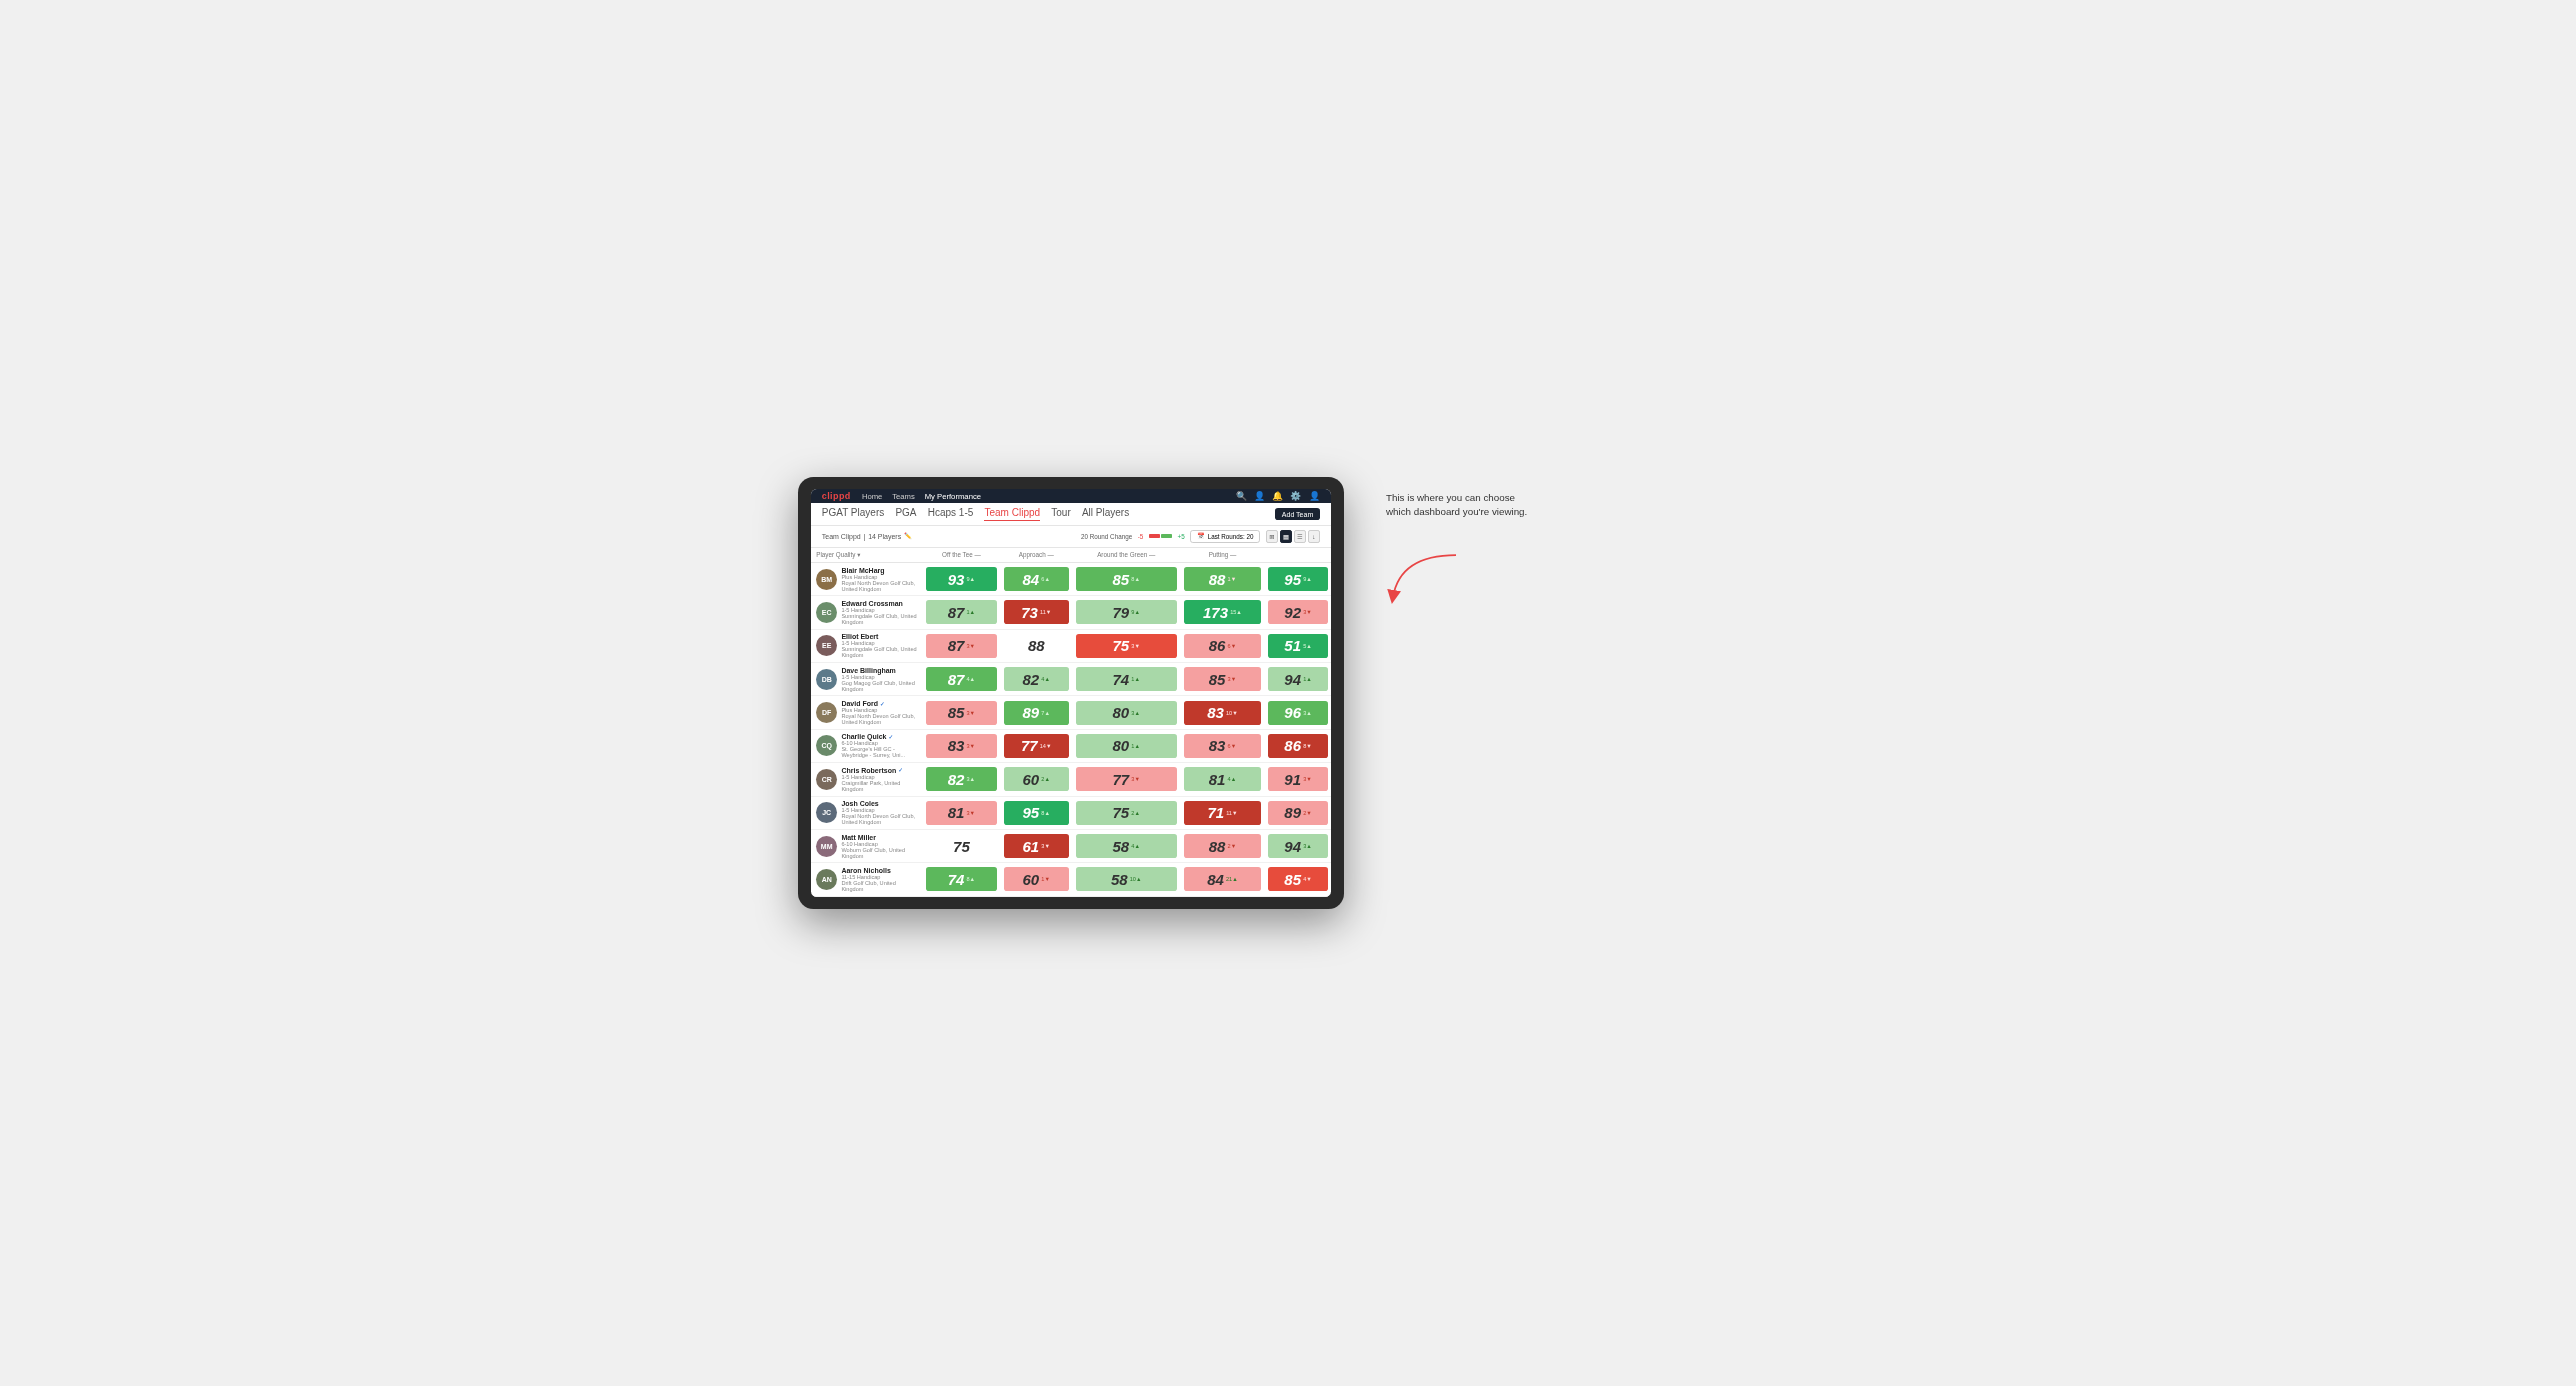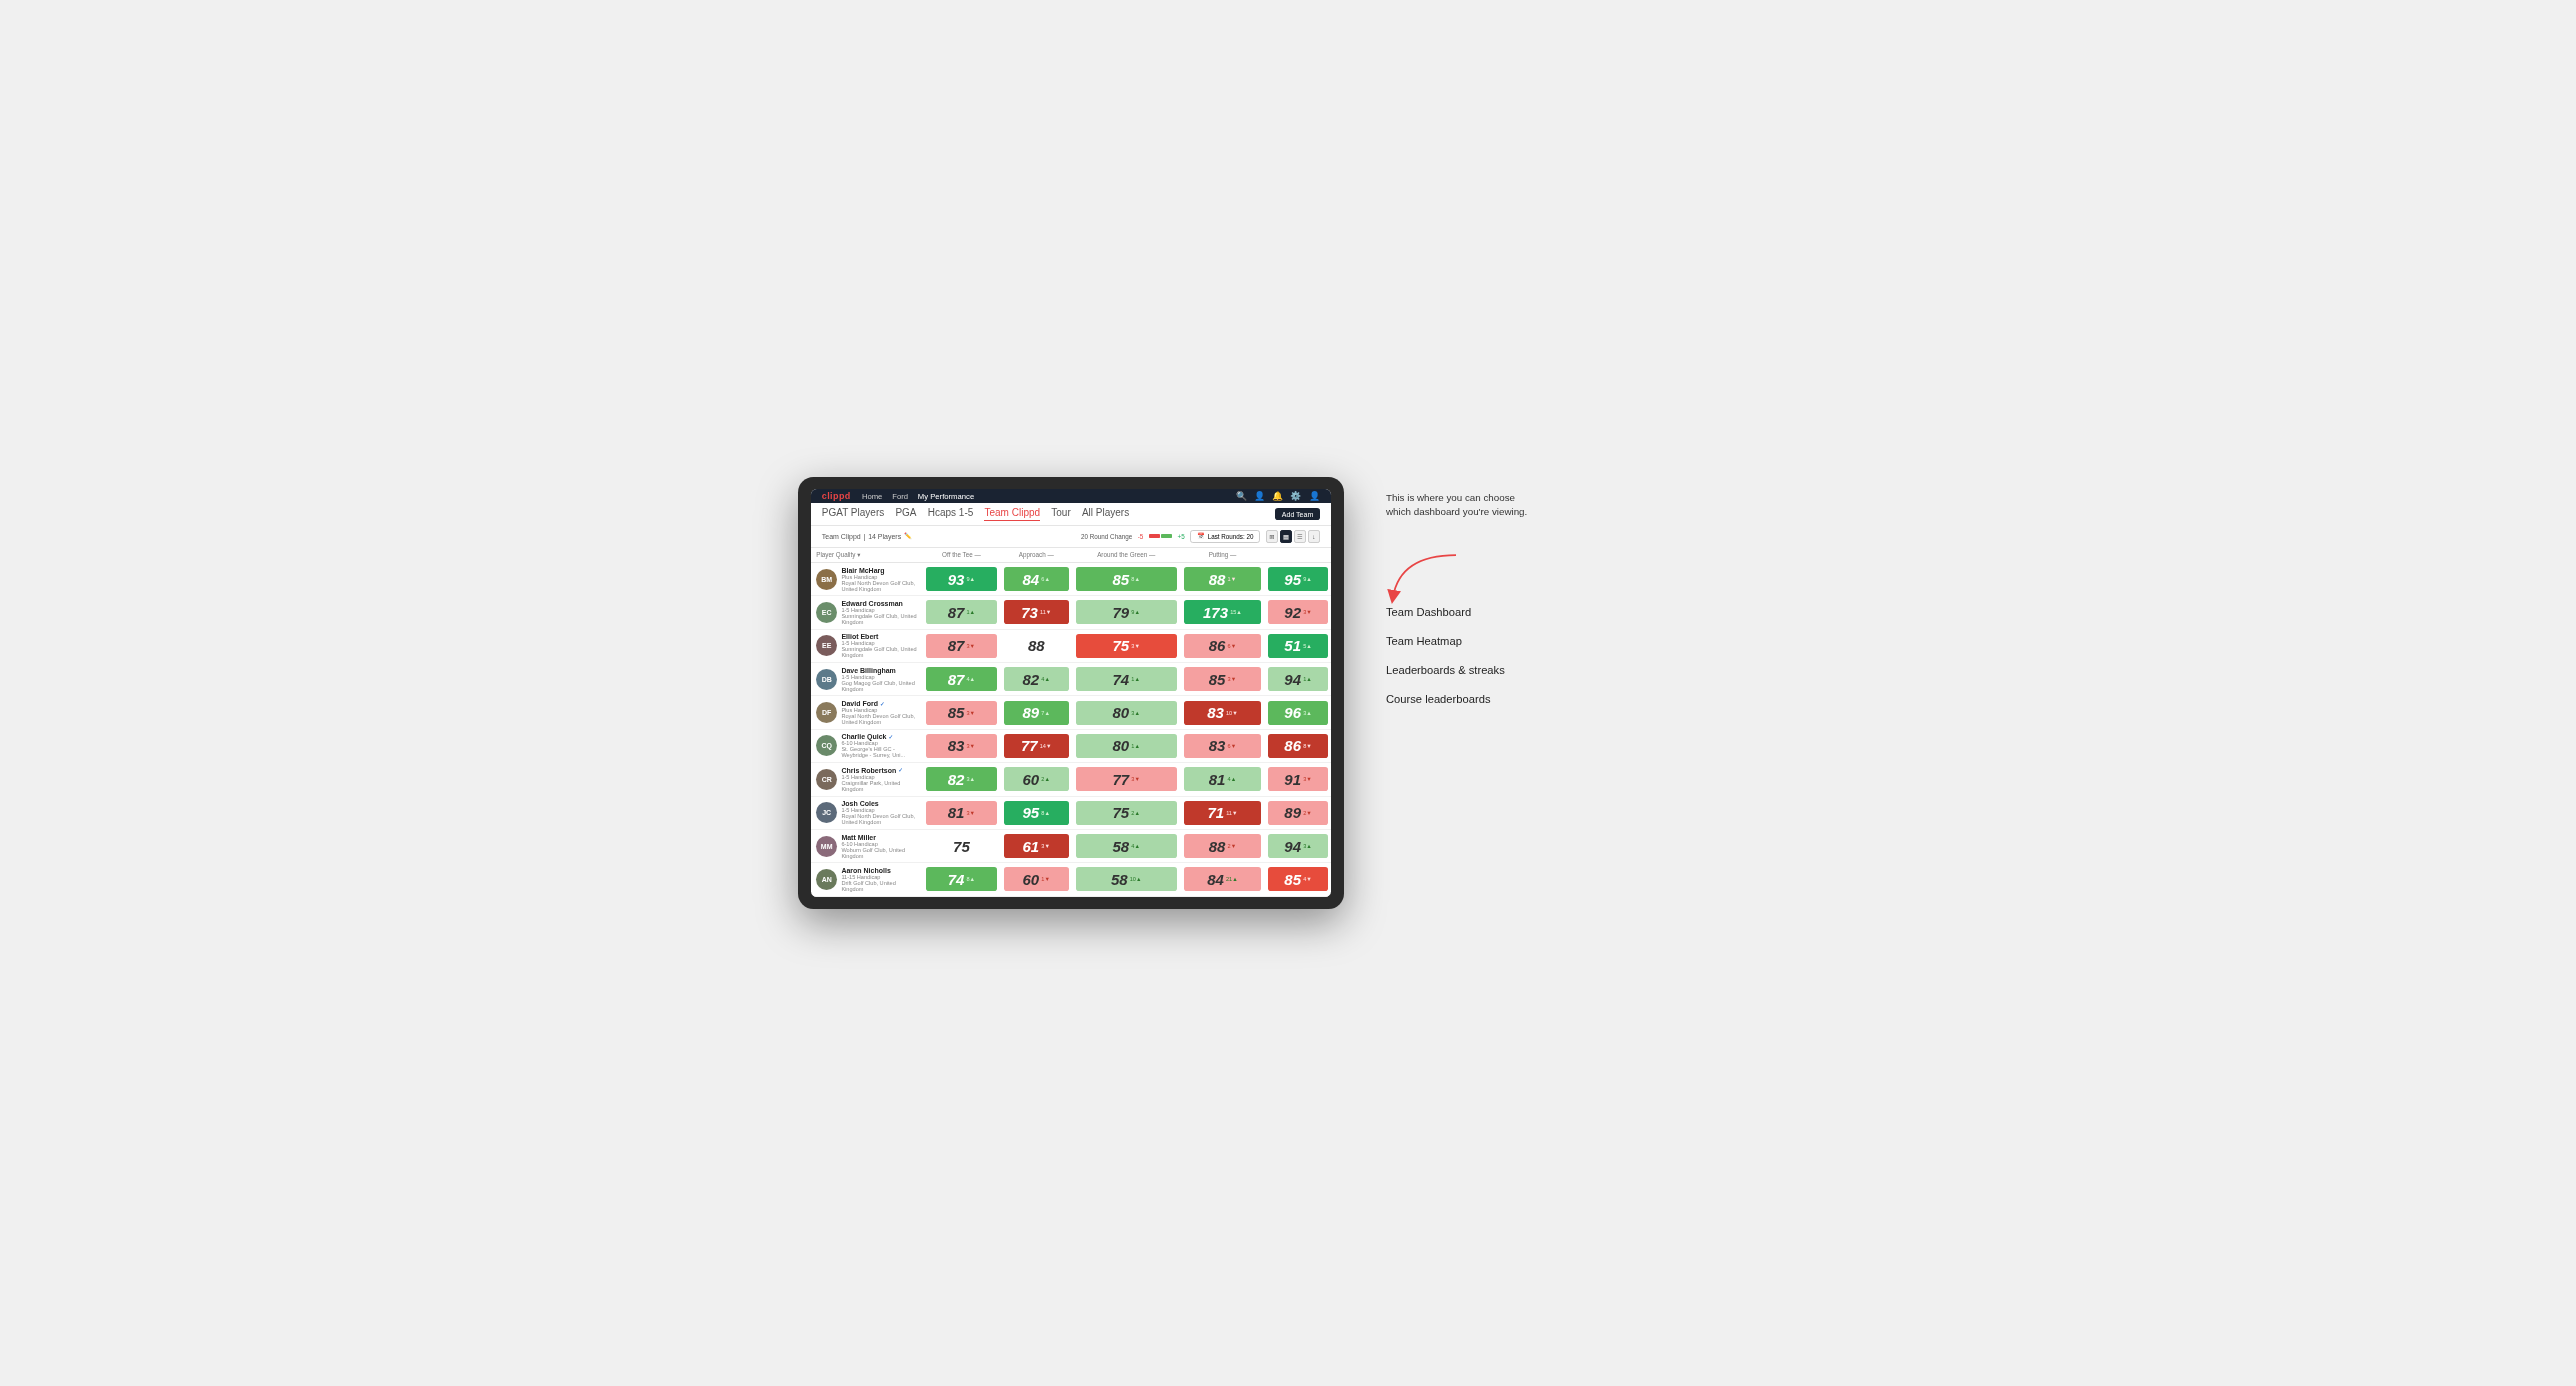--- a/index.html
+++ b/index.html
@@ -356,21 +356,21 @@
 
 <div class="page-wrapper">
 
   <div class="tablet">
     <div class="tablet-screen">
 
       <div class="top-nav">
         <span class="logo">clippd</span>
         <div class="nav-links">
           <span class="nav-link">Home</span>
-          <span class="nav-link">Ford</span>
+          <span class="nav-link">Teams</span>
           <span class="nav-link active">My Performance</span>
         </div>
         <div class="nav-icons">
           <span class="nav-icon">🔍</span>
           <span class="nav-icon">👤</span>
           <span class="nav-icon">🔔</span>
           <span class="nav-icon">⚙️</span>
           <span class="nav-icon">👤</span>
         </div>
       </div>
@@ -855,22 +855,16 @@
     
     <svg width="84" height="56" viewBox="0 0 120 80">
       <path d="M 100 10 Q 20 10 10 70" stroke="#e84545" stroke-width="2.5" fill="none" marker-end="url(#arr)"></path>
       <defs>
         <marker id="arr" markerWidth="8" markerHeight="8" refX="4" refY="4" orient="auto">
           <path d="M 0 0 L 8 4 L 0 8 Z" fill="#e84545"></path>
         </marker>
       </defs>
     </svg>
 
-    <div class="dashboard-options">
-      <div class="dashboard-option">Team Dashboard</div>
-      <div class="dashboard-option">Team Heatmap</div>
-      <div class="dashboard-option">Leaderboards &amp; streaks</div>
-      <div class="dashboard-option">Course leaderboards</div>
-    </div>
   </div>
 
 </div>
 
 
 </body></html>

